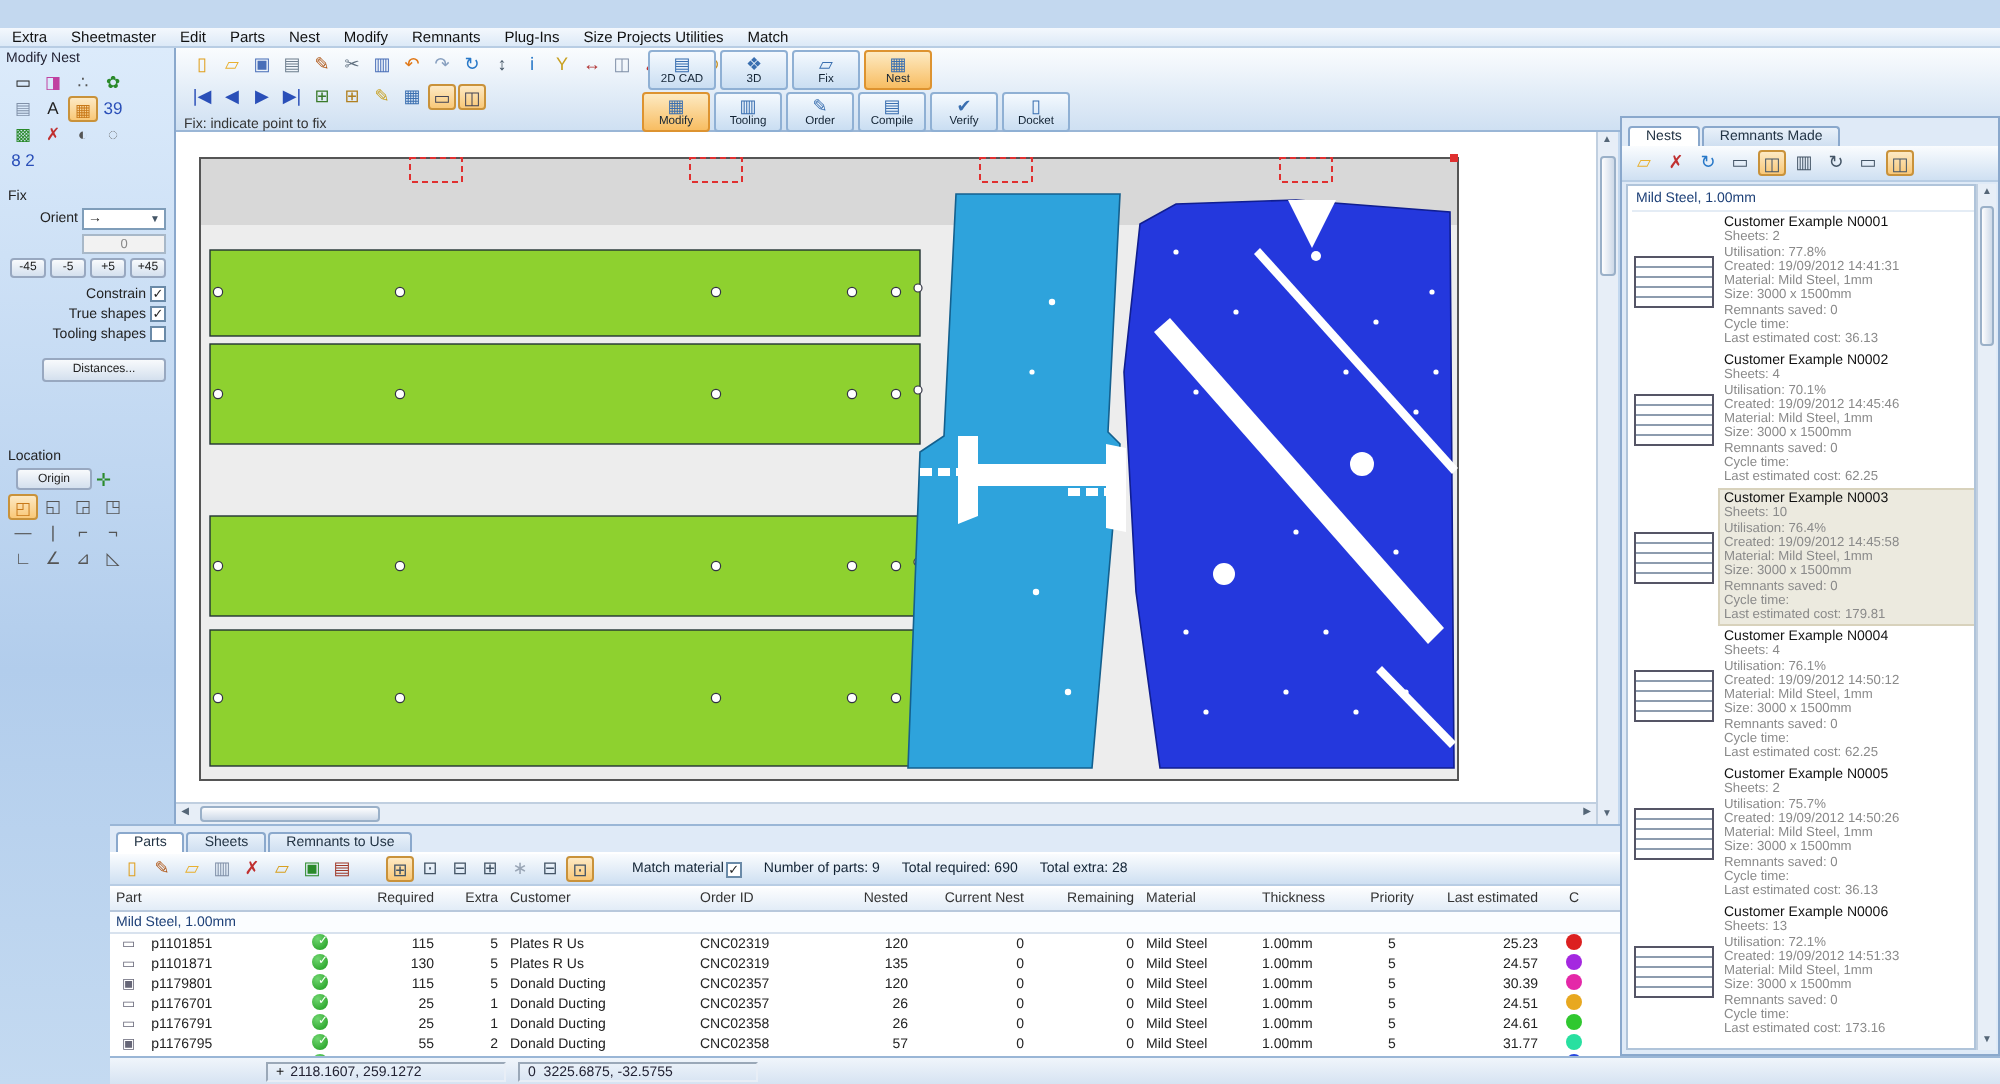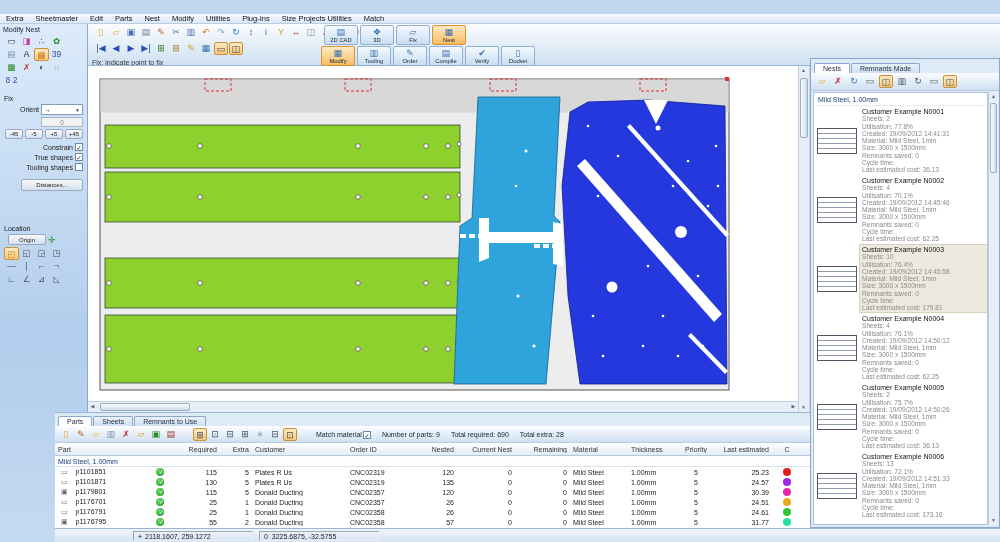--- a/index.html
+++ b/index.html
@@ -86,21 +86,21 @@
 
 
   <div class="abs menubar">
 
   <div style="display: contents;"><span class="menuitem">Extra</span></div>
       <div style="display: contents;"><span class="menuitem">Sheetmaster</span></div>
       <div style="display: contents;"><span class="menuitem">Edit</span></div>
       <div style="display: contents;"><span class="menuitem">Parts</span></div>
       <div style="display: contents;"><span class="menuitem">Nest</span></div>
       <div style="display: contents;"><span class="menuitem">Modify</span></div>
-      <div style="display: contents;"><span class="menuitem">Utilities</span></div>
+      <div style="display: contents;"><span class="menuitem">Remnants</span></div>
       <div style="display: contents;"><span class="menuitem">Plug-Ins</span></div>
       <div style="display: contents;"><span class="menuitem">Size Projects Utilities</span></div>
       <div style="display: contents;"><span class="menuitem">Match</span></div>
     </div>
 
   <div class="abs toolzone">
     <div class="tbrow" style="left:6px;top:2px">
 
     <div style="display: contents;"><span class="tbi" style="color: rgb(224, 160, 32);">▯</span></div>
         <div style="display: contents;"><span class="tbi" style="color: rgb(232, 176, 48);">▱</span></div>

